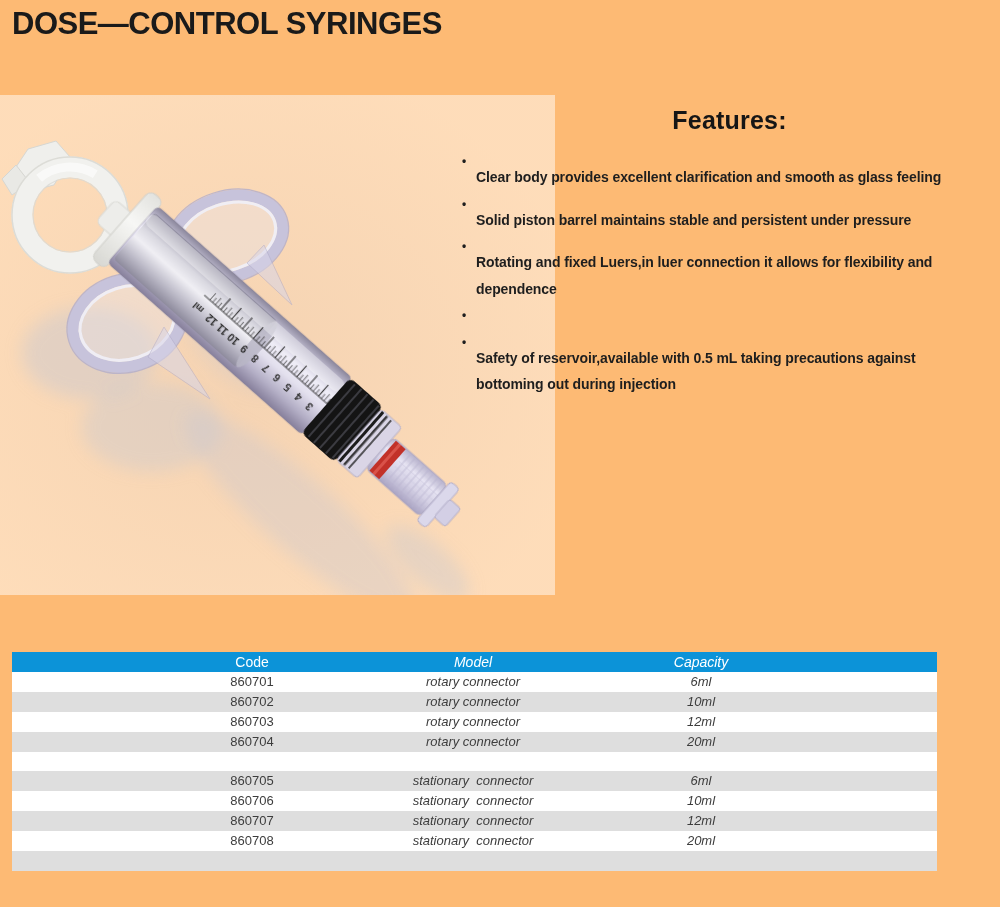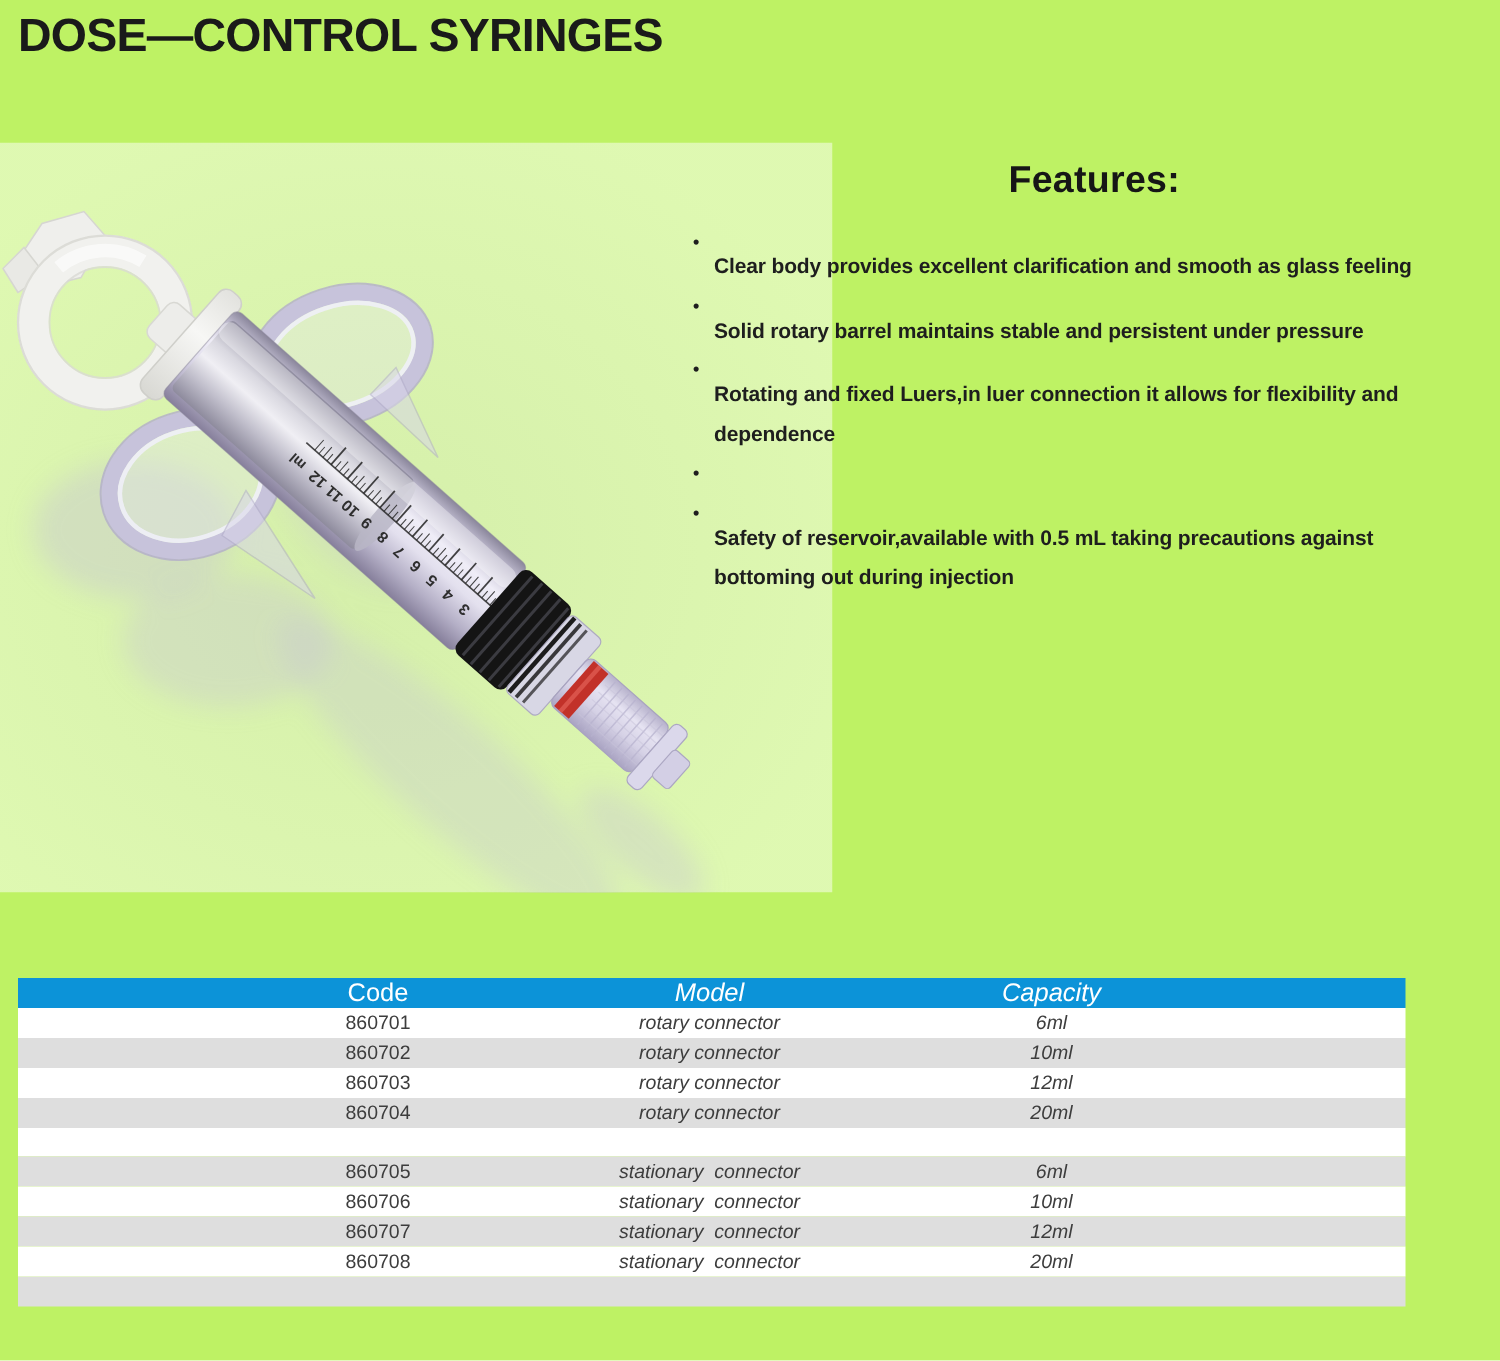--- a/index.html
+++ b/index.html
@@ -1,16 +1,16 @@
 <!DOCTYPE html>
 <html><head>
 <meta charset="utf-8">
 <style>
   html,body { margin:0; padding:0; background:#ffffff; }
-  .canvas { position:relative; width:1000px; height:907px; background:#bef264;
+  .canvas { position:relative; width:1000px; height:907px; background:#fdba74;
             font-family:"Liberation Sans", sans-serif; overflow:hidden; }
 
   .title { position:absolute; left:12px; top:6px; margin:0;
            font-size:31px; font-weight:700; color:#1a1a1a; letter-spacing:-0.5px; }
 
   .syringe-wrap { position:absolute; left:0; top:95px; width:555px; height:500px; }
 
   .features { position:absolute; left:462px; top:106px; width:535px; }
   .features h2 { margin:0 0 13px 0; font-size:25px; font-weight:700; color:#161616; letter-spacing:0.2px;text-align:center; }
   .features ul { list-style:none; margin:0; padding:0; }
@@ -19,21 +19,21 @@
   .features .bullet { width:14px; flex:0 0 14px; font-size:12px; }
   .features .ftext { white-space:pre;margin-top:16px; }
 
   .spec-table { position:absolute; left:12px; top:652px; width:925px;
                 font-size:13px; color:#3d3d3d; }
   .t-row { position:relative; height:20px; }
   .t-row span { position:absolute; top:0; line-height:20px; transform:translateX(-50%); white-space:pre; }
   .c-code  { left:240px; }
   .c-model { left:461px;font-style:italic; }
   .c-cap   { left:689px;font-style:italic; }
-  .t-head  { background:#0C93D8; color:#ffffff; font-size:17px; }
+  .t-head  { background:#0C93D8; color:#ffffff; font-size:14px; }
   .row-white { background:#ffffff; }
   .row-gray  { background:#DEDEDE; }
   .t-spacer  { height:19px; background:#ffffff; }
   .t-empty   { height:20px; background:#DEDEDE; }
 </style>
 </head>
 <body>
 
 <div class="canvas">
 
@@ -222,21 +222,21 @@
 
   <section class="features">
     <h2>Features:</h2>
     <ul>
       <li>
         <span class="bullet">•</span>
         <span class="ftext">Clear body provides excellent clarification and smooth as glass feeling</span>
       </li>
       <li>
         <span class="bullet">•</span>
-        <span class="ftext">Solid rotary barrel maintains stable and persistent under pressure</span>
+        <span class="ftext">Solid piston barrel maintains stable and persistent under pressure</span>
       </li>
       <li>
         <span class="bullet">•</span>
         <span class="ftext">Rotating and fixed Luers,in luer connection it allows for flexibility and
 dependence</span>
       </li>
       <li>
         <span class="bullet">•</span>
       </li>
       <li>

